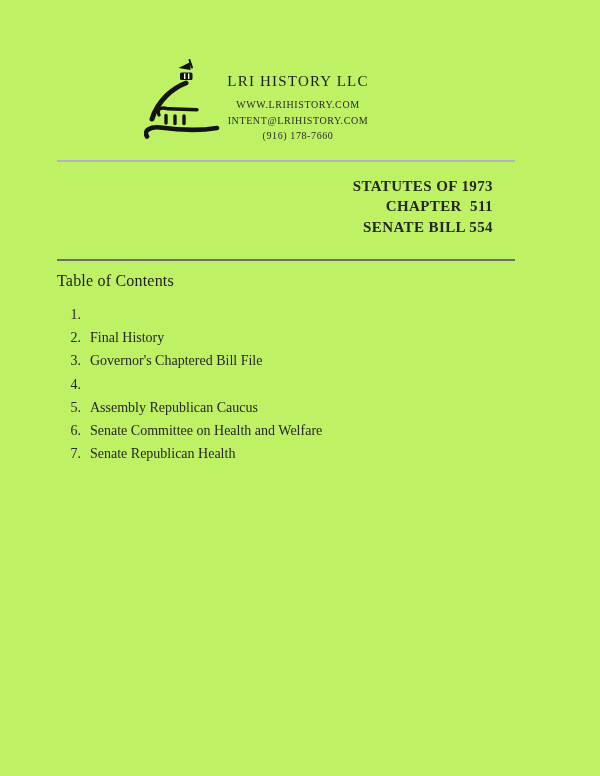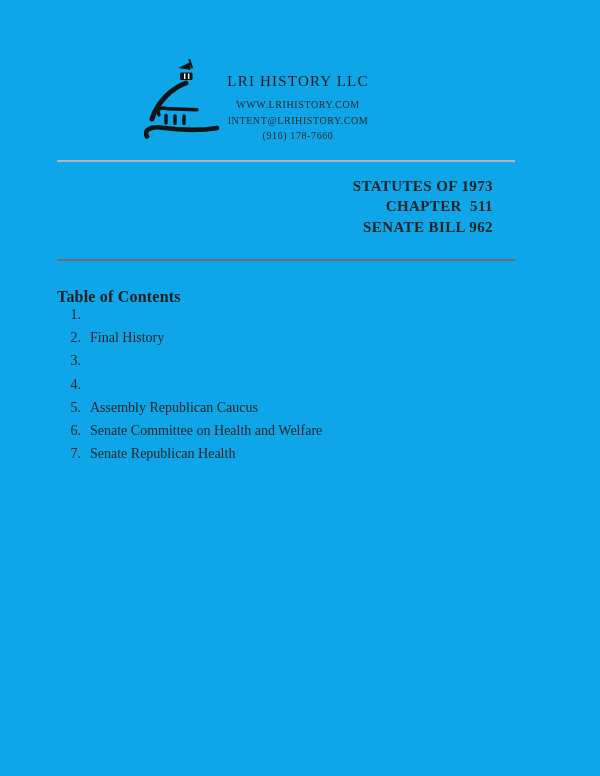--- a/index.html
+++ b/index.html
@@ -4,21 +4,21 @@
 <style>
   html, body {
     margin: 0;
     padding: 0;
     background: #ffffff;
   }
   #page {
     position: relative;
     width: 600px;
     height: 776px;
-    background: #0ea5e9;
+    background: #bef264;
     font-family: "Liberation Serif", "DejaVu Serif", serif;
     color: #1f1f1f;
     overflow: hidden;
   }
 
   
   .logo {
     position: absolute;
     left: 144px;
     top: 59px;
@@ -77,25 +77,24 @@
     letter-spacing: 0.4px;
     color: #262626;
   }
   .ref-line { white-space: pre; }
 
   
   .toc-title {
     position: absolute;
     left: 57px;
     top: 272px;
-    font-weight: bold;
+    font-weight: normal;
     font-size: 16px;
     letter-spacing: 0.2px;
     color: #1d1d1d;
-    margin-top: 16px;
   }
   .toc-list {
     position: absolute;
     left: 68px;
     top: 303px;
     margin: 0;
     padding: 0;
     list-style: none;
     font-size: 14px;
     color: #262626;
@@ -143,37 +142,38 @@
     <div class="contact-line">WWW.LRIHISTORY.COM</div>
     <div class="contact-line">INTENT@LRIHISTORY.COM</div>
     <div class="contact-line">(916) 178-7660</div>
   </div>
 
   <div class="rule-top"></div>
 
   <div class="ref-block">
     <div class="ref-line">STATUTES OF 1973</div>
     <div class="ref-line">CHAPTER  511</div>
-    <div class="ref-line">SENATE BILL 962</div>
+    <div class="ref-line">SENATE BILL 554</div>
   </div>
 
   <div class="rule-mid"></div>
 
   <div class="toc-title">Table of Contents</div>
 
   <ol class="toc-list">
     <li>
       <span class="toc-num">1.</span>
     </li>
     <li>
       <span class="toc-num">2.</span>
       <span class="toc-label">Final History</span>
     </li>
     <li>
       <span class="toc-num">3.</span>
+      <span class="toc-label">Governor's Chaptered Bill File</span>
     </li>
     <li>
       <span class="toc-num">4.</span>
     </li>
     <li>
       <span class="toc-num">5.</span>
       <span class="toc-label">Assembly Republican Caucus</span>
     </li>
     <li>
       <span class="toc-num">6.</span>

